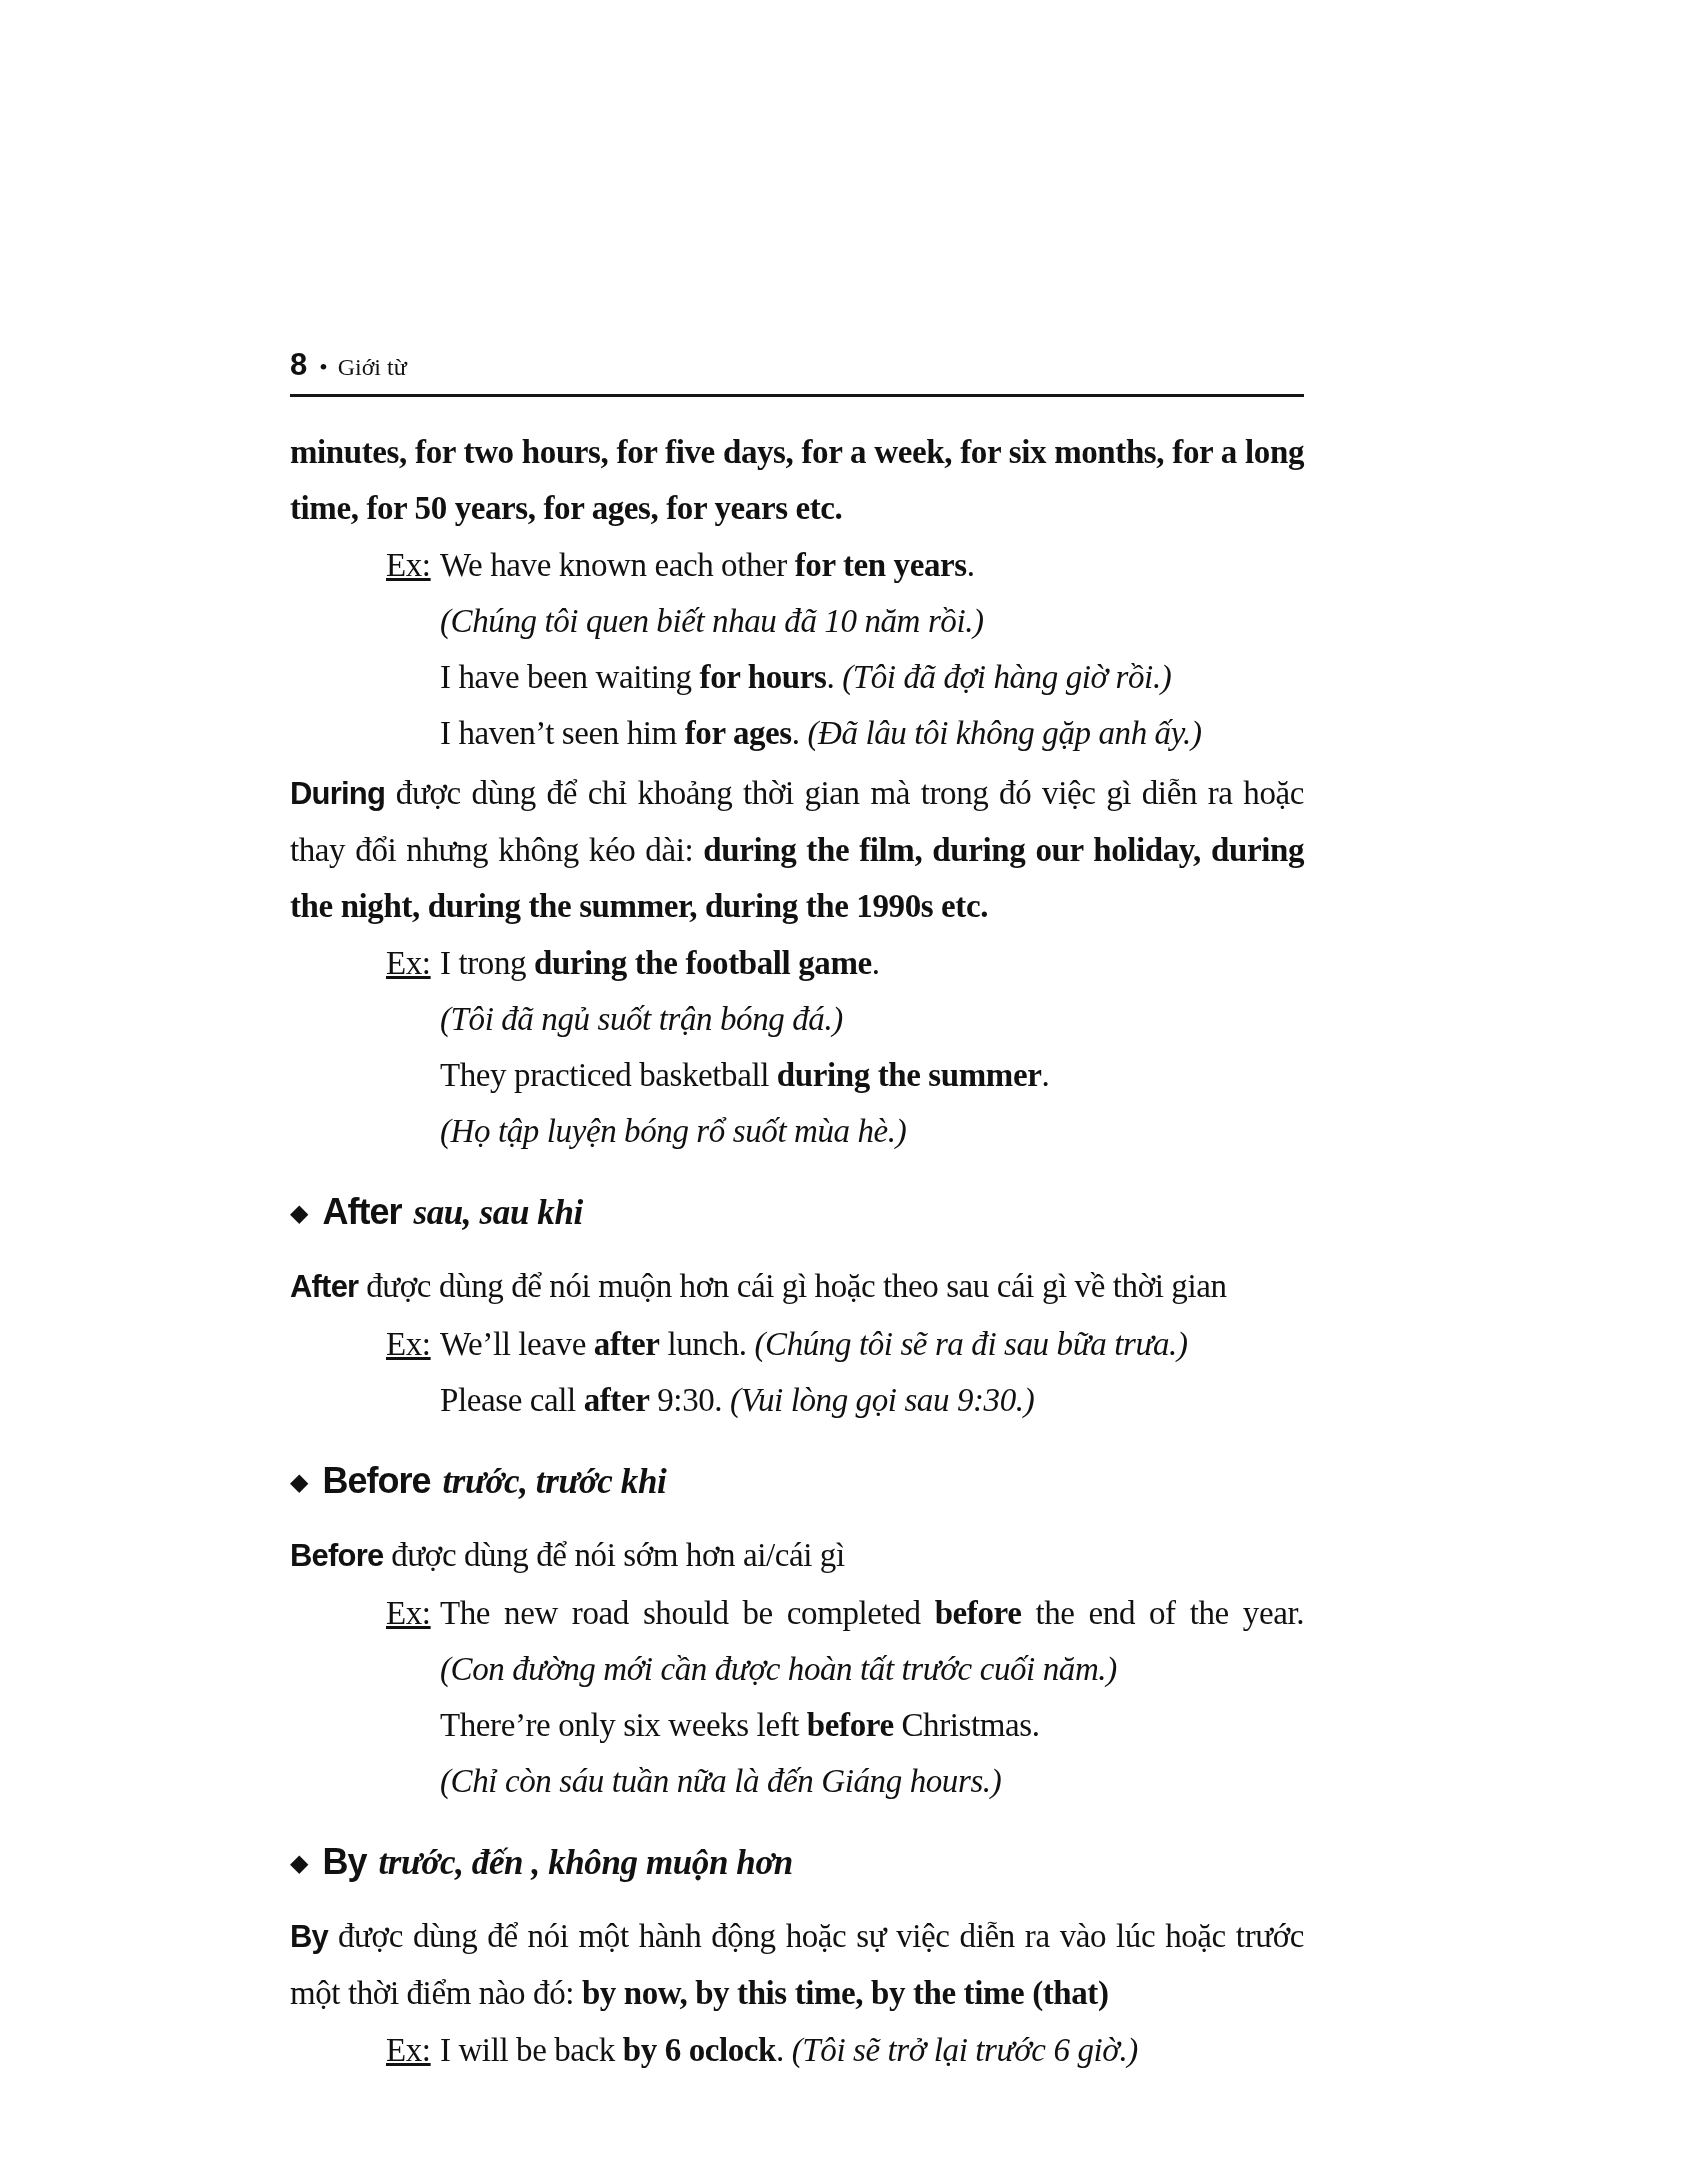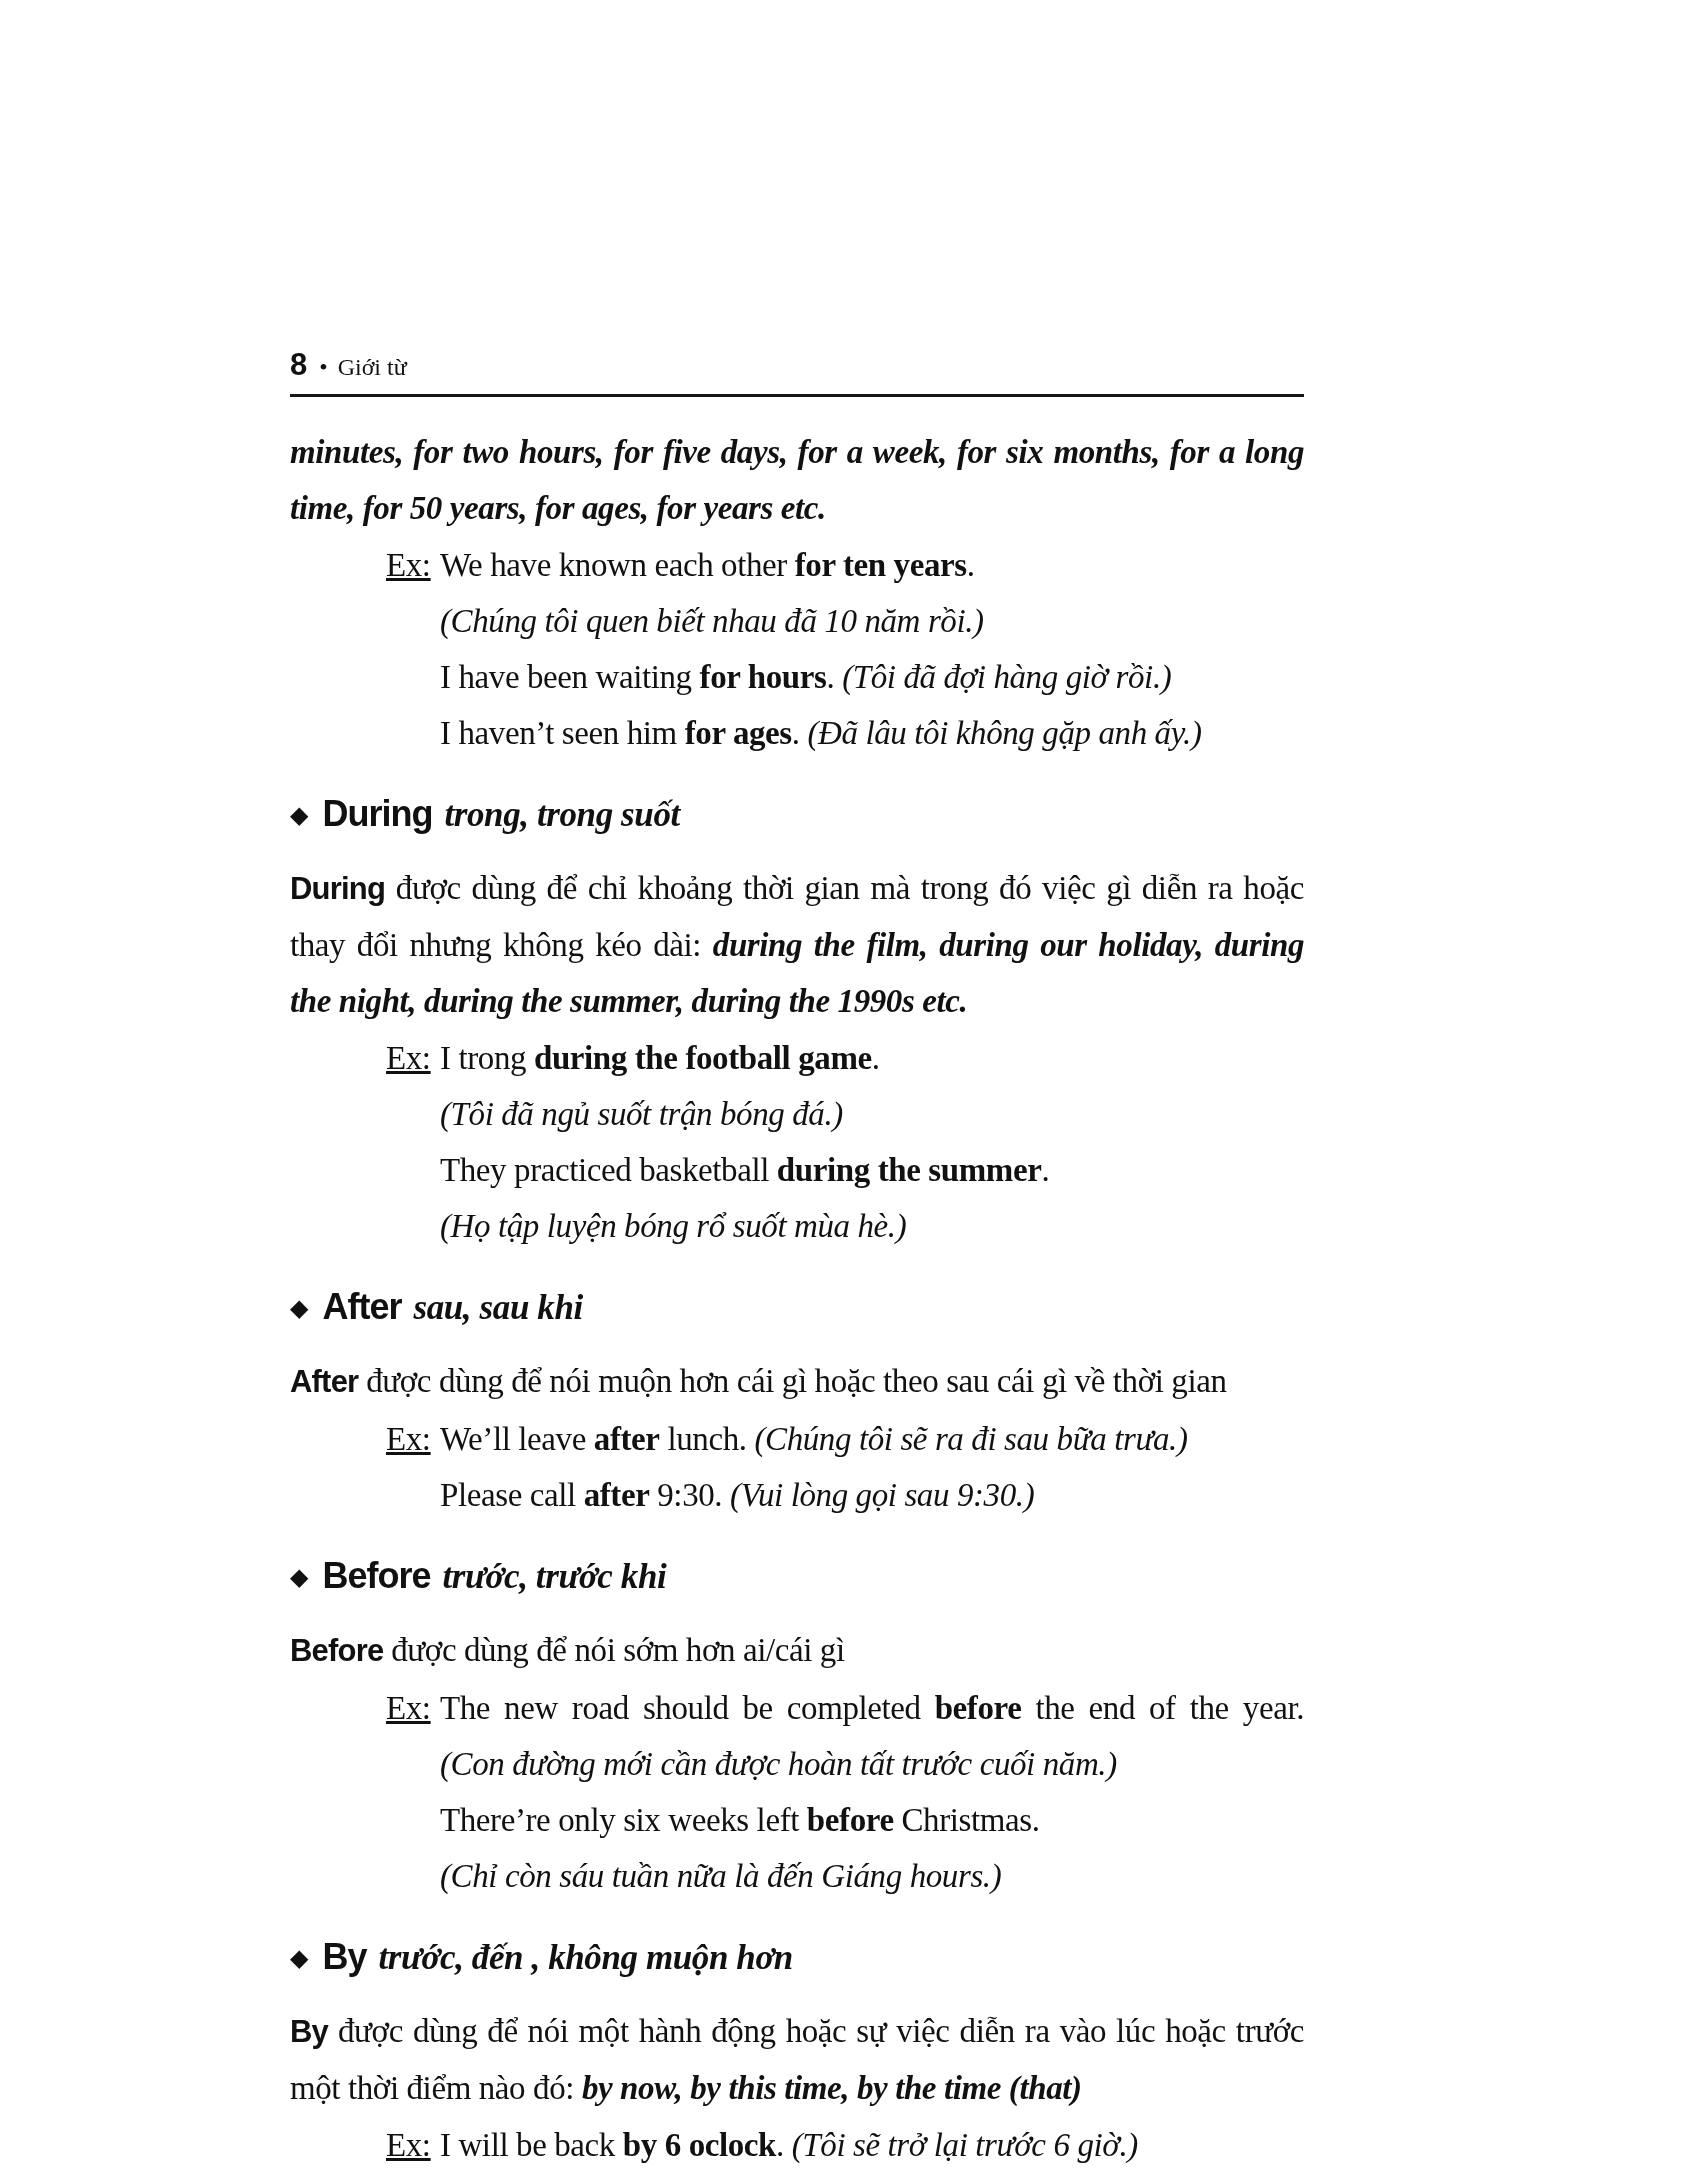--- a/index.html
+++ b/index.html
@@ -44,21 +44,21 @@
   .para {
     font-size: 33px;
     line-height: 56px;
     letter-spacing: -0.4px;
     text-align: justify;
     margin: 0 0 1px 0;
   }
   .run-r  { }
   .run-b  { font-weight: bold; }
   .run-i  { font-style: italic; }
-  .run-bi { font-weight: bold; font-style: italic; }
+  .run-bi { font-weight: bold; }
   .run-sans {
     font-family: "Liberation Sans", sans-serif;
     font-weight: bold;
     font-size: 31px;
     letter-spacing: -0.8px;
   }
   .heading {
     margin: 25px 0 11px 0;
     line-height: 56px;
     white-space: nowrap;
@@ -107,21 +107,20 @@
       <span class="head-title">Giới từ</span>
     </div>
     <div class="flow">
         <div class="para"><span class="run-bi">minutes, for two hours, for five days, for a week, for six months, for a long time, for 50 years, for ages, for years etc.</span></div>
         <div class="ex-group">
           <div class="ex-item"><span class="ex-label"><span class="ex-label-text">Ex:</span></span><span class="run-r">We have known each other </span><span class="run-b">for ten years</span><span class="run-r">.</span></div>
           <div class="ex-item"><span class="run-i">(Chúng tôi quen biết nhau đã 10 năm rồi.)</span></div>
           <div class="ex-item"><span class="run-r">I have been waiting </span><span class="run-b">for hours</span><span class="run-r">. </span><span class="run-i">(Tôi đã đợi hàng giờ rồi.)</span></div>
           <div class="ex-item"><span class="run-r">I haven’t seen him </span><span class="run-b">for ages</span><span class="run-r">. </span><span class="run-i">(Đã lâu tôi không gặp anh ấy.)</span></div>
         </div>
-        <div class="heading"><span class="diamond">◆</span><span class="kw">During</span><span class="trans">trong, trong suốt</span></div>
         <div class="para"><span class="run-sans">During</span><span class="run-r"> được dùng để chỉ khoảng thời gian mà trong đó việc gì diễn ra hoặc thay đổi nhưng không kéo dài: </span><span class="run-bi">during the film, during our holiday, during the night, during the summer, during the 1990s etc.</span></div>
         <div class="ex-group">
           <div class="ex-item"><span class="ex-label"><span class="ex-label-text">Ex:</span></span><span class="run-r">I trong </span><span class="run-b">during the football game</span><span class="run-r">.</span></div>
           <div class="ex-item"><span class="run-i">(Tôi đã ngủ suốt trận bóng đá.)</span></div>
           <div class="ex-item"><span class="run-r">They practiced basketball </span><span class="run-b">during the summer</span><span class="run-r">.</span></div>
           <div class="ex-item"><span class="run-i">(Họ tập luyện bóng rổ suốt mùa hè.)</span></div>
         </div>
         <div class="heading"><span class="diamond">◆</span><span class="kw">After</span><span class="trans">sau, sau khi</span></div>
         <div class="para"><span class="run-sans">After</span><span class="run-r"> được dùng để nói muộn hơn cái gì hoặc theo sau cái gì về thời gian</span></div>
         <div class="ex-group">

